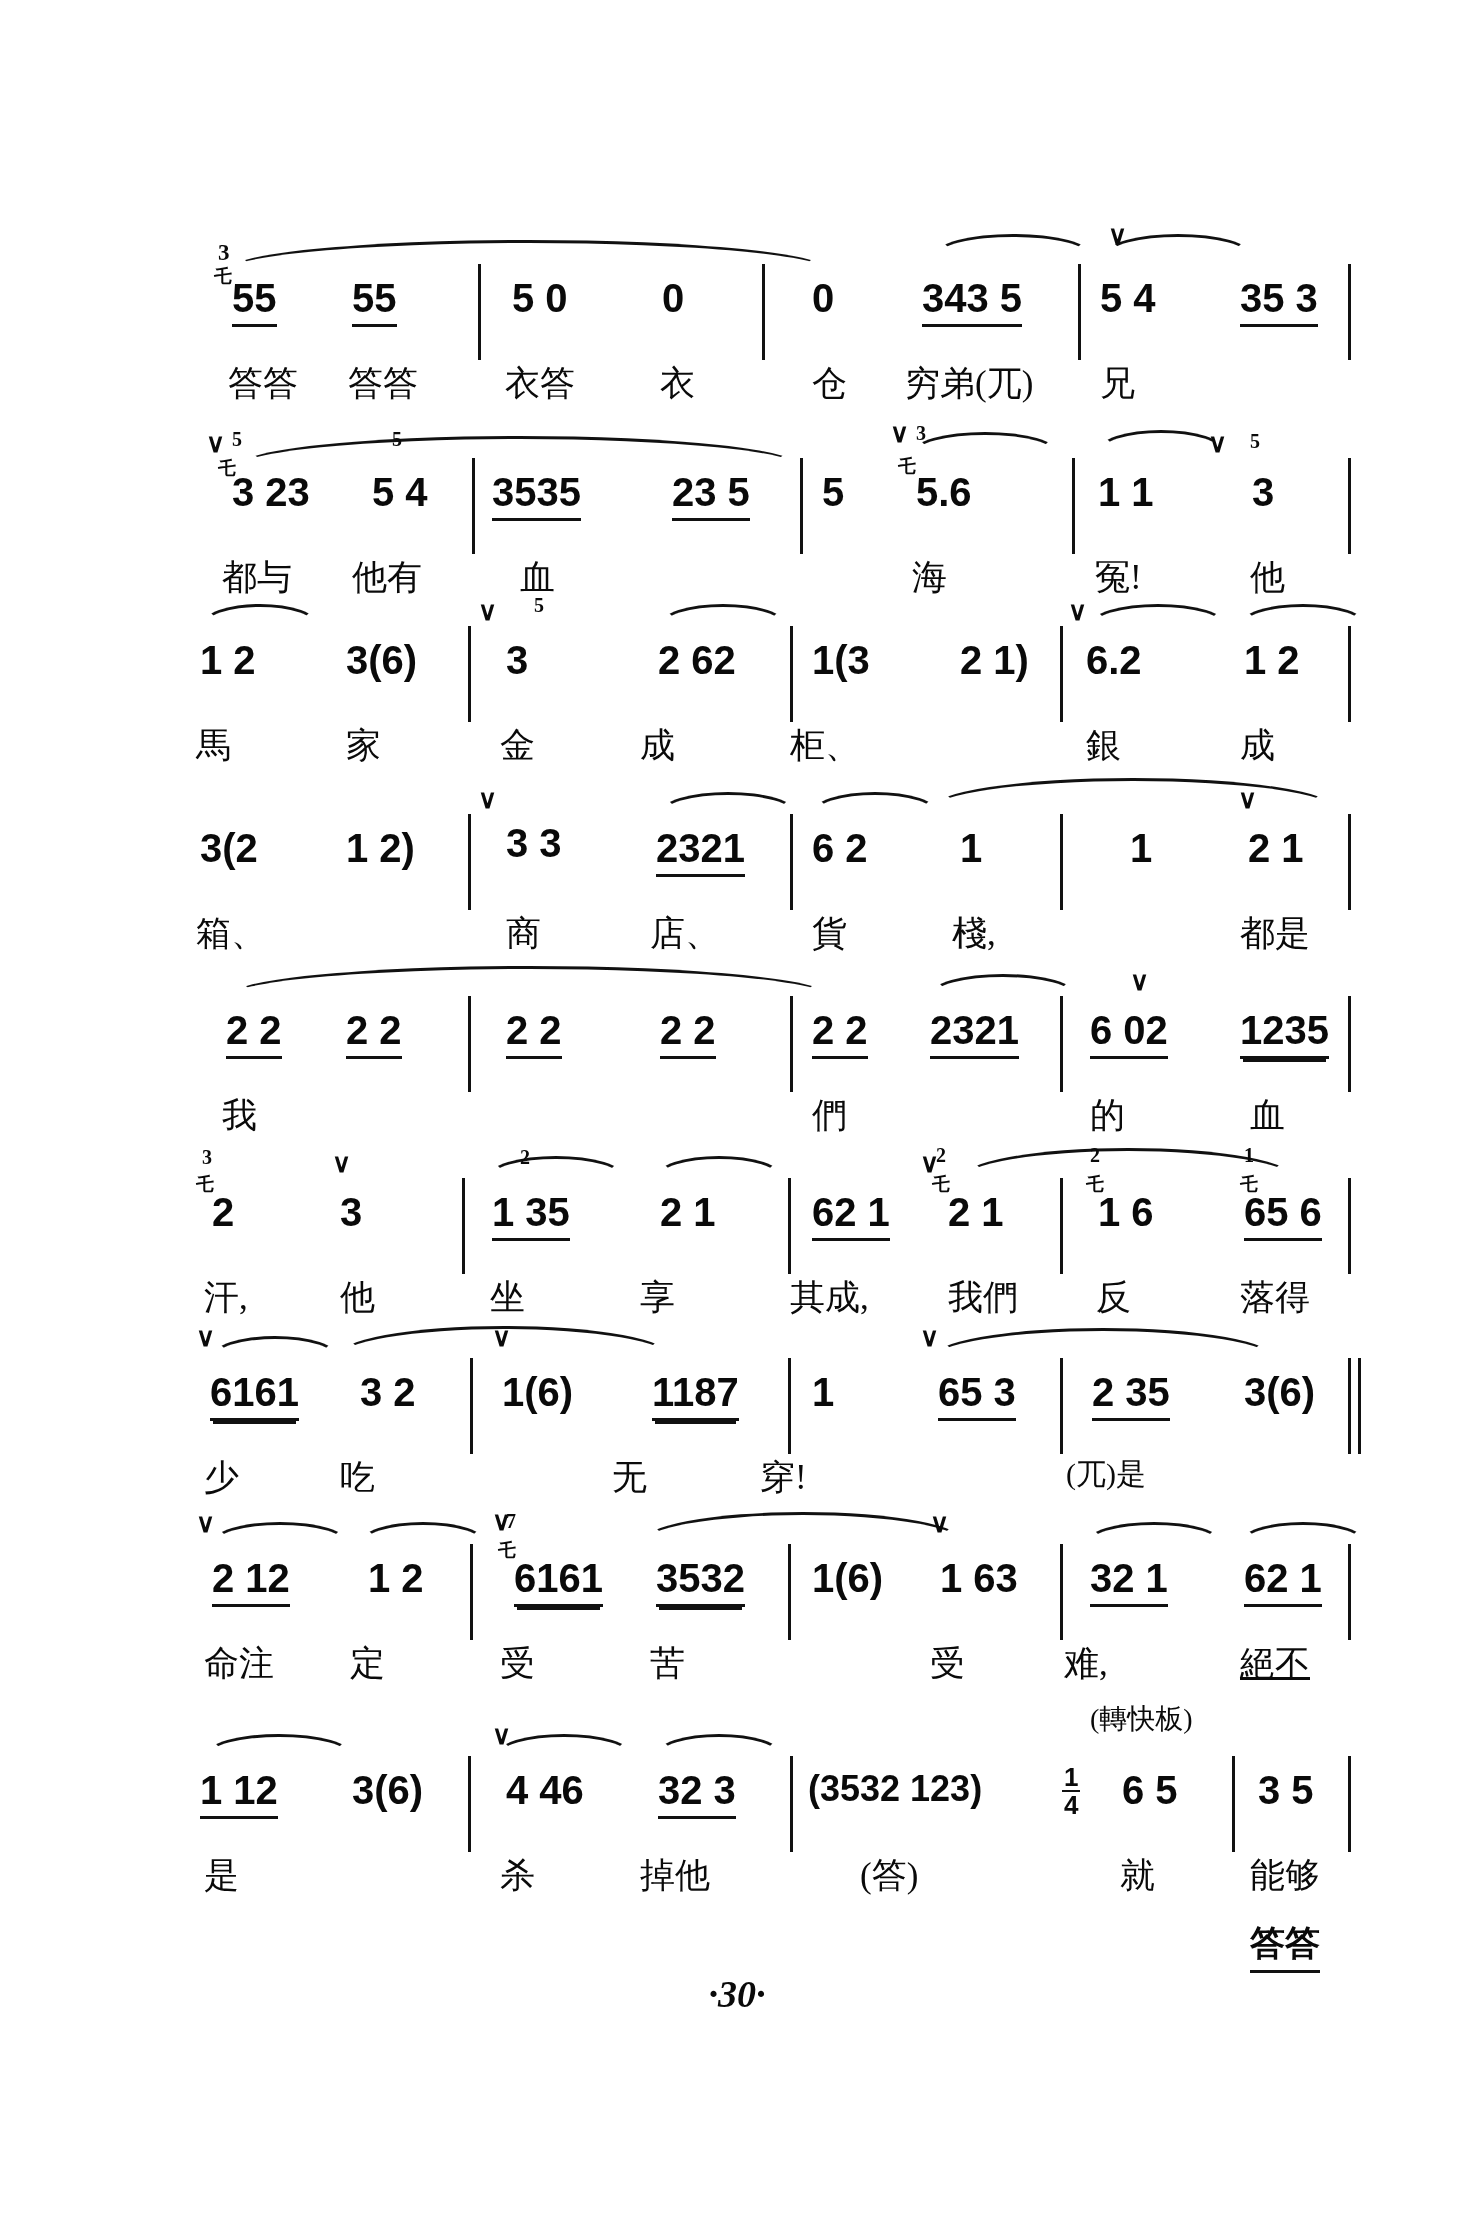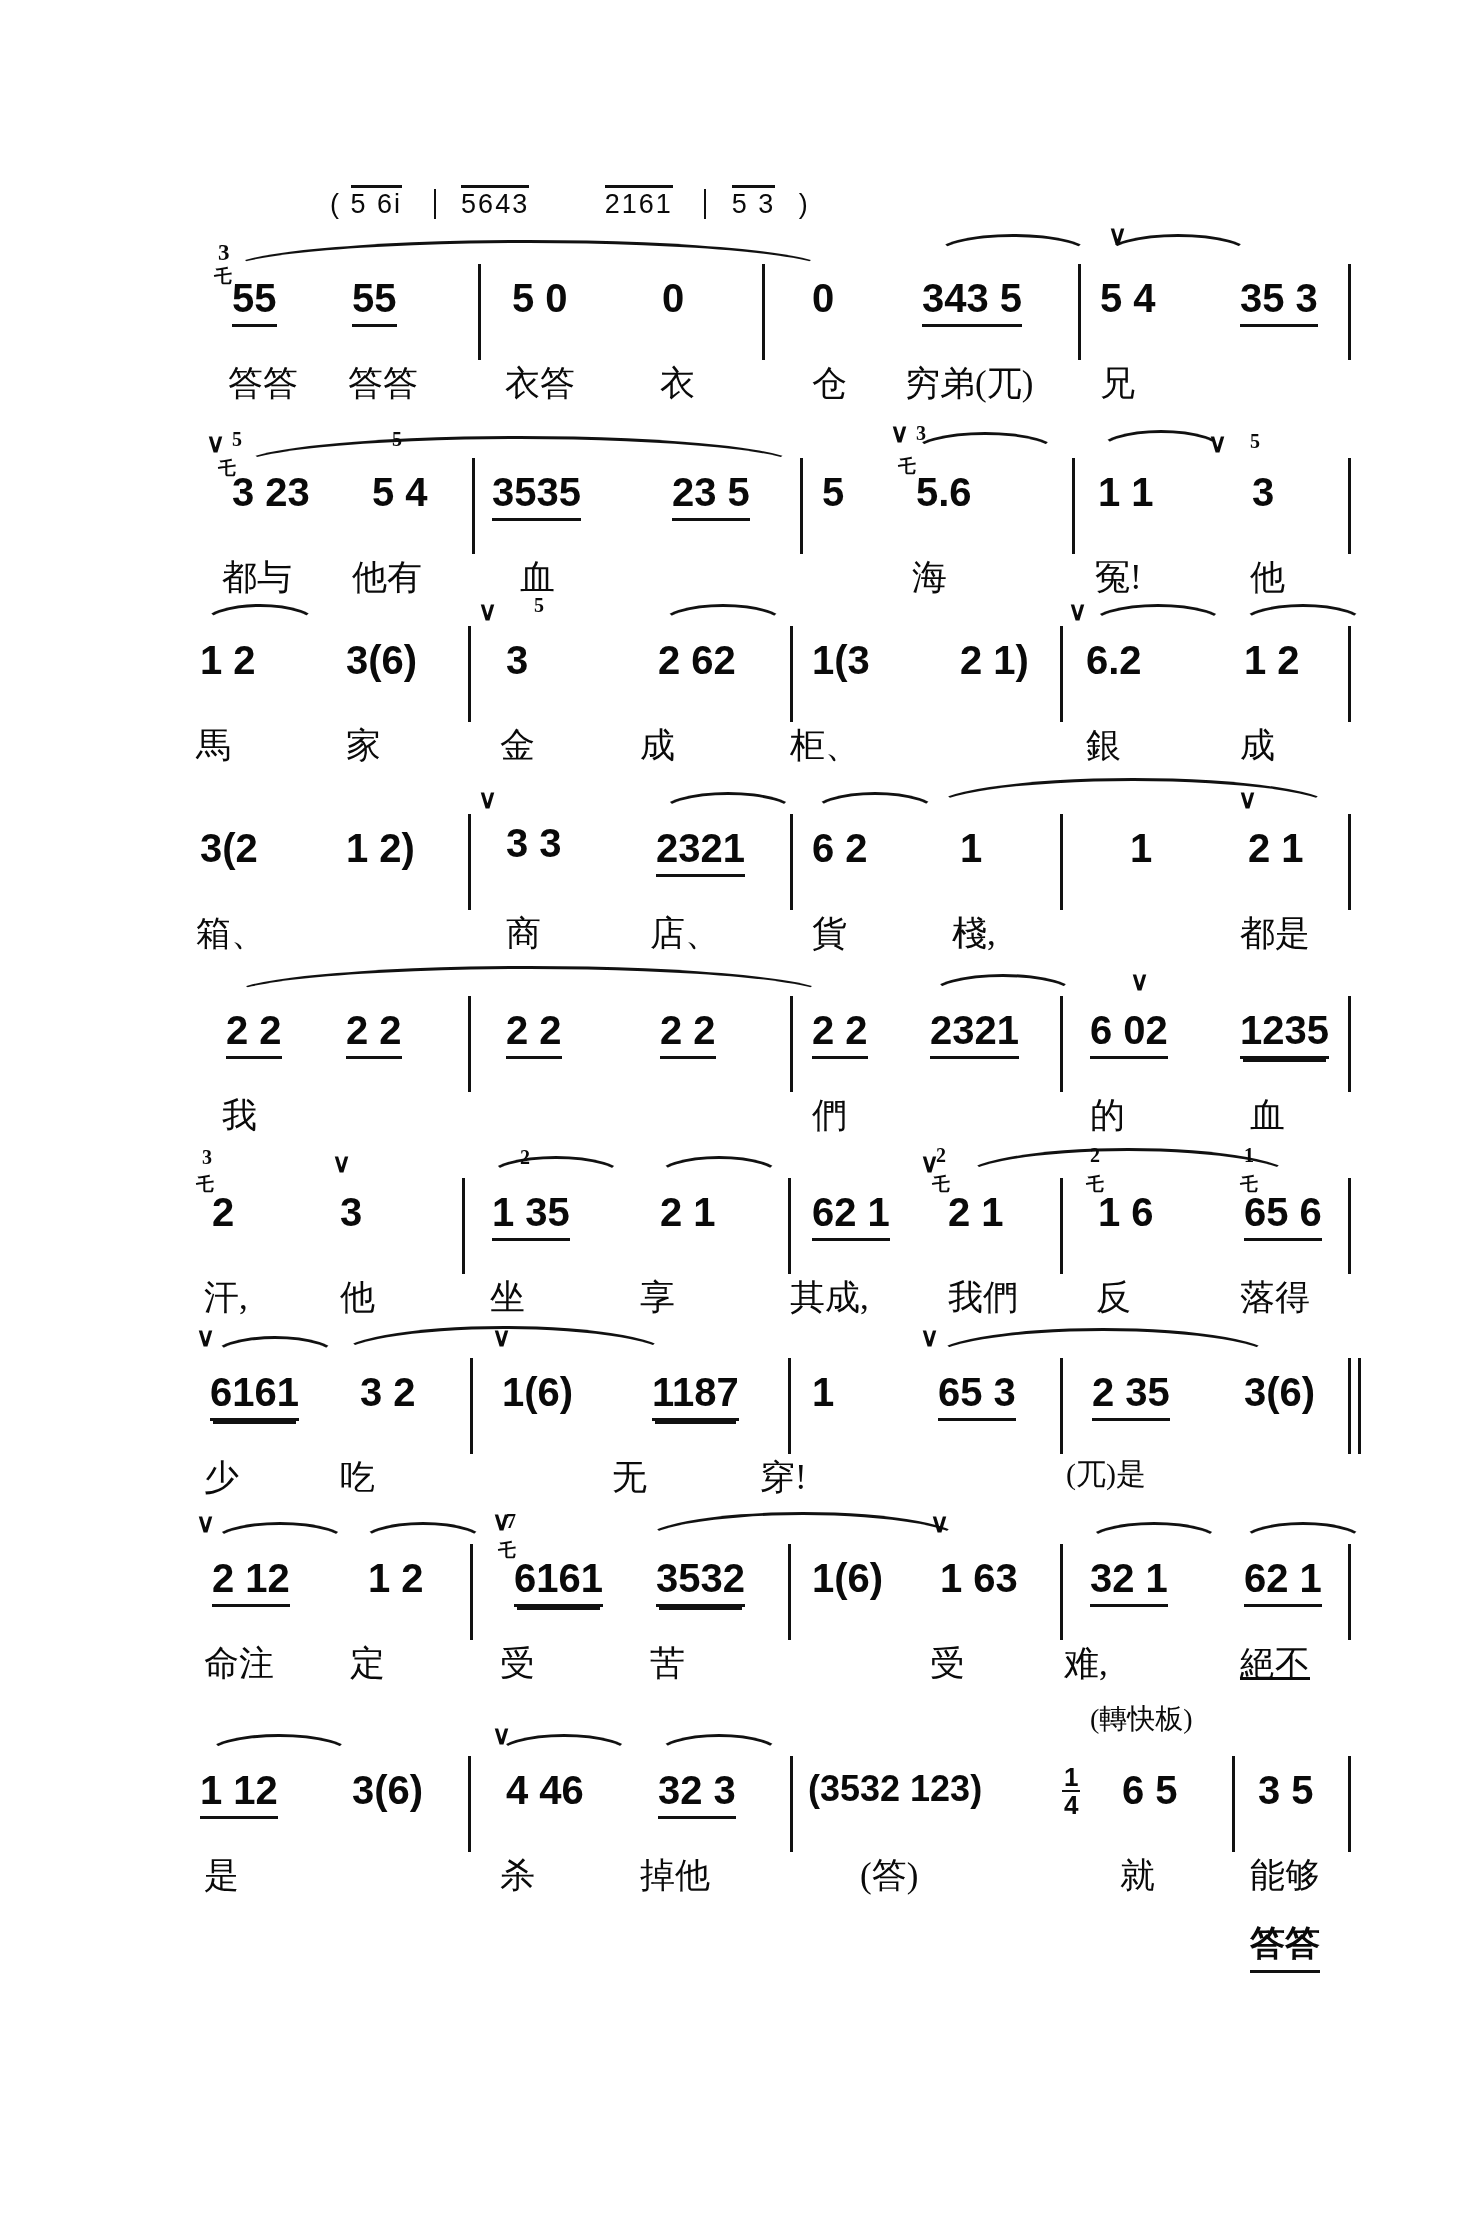--- a/index.html
+++ b/index.html
@@ -88,30 +88,20 @@
   .wm .wm2{font-size:25px;letter-spacing:2px;margin-top:6px;}
   .timesig{position:absolute;font-size:26px;font-family:"Liberation Sans",sans-serif;
     line-height:1.0;text-align:center;}
   .timesig .num{display:block;border-bottom:2px solid #111;padding:0 2px;}
 </style>
 </head>
 <body>
 
 <div class="page">
 
-  <div class="intro">
-    <span>(</span>
-    <span class="grp beam">5  6i</span>
-    <span class="bar"></span>
-    <span class="grp beam">5643</span>
-    <span class="grp beam" style="margin-left:60px;">2161</span>
-    <span class="bar"></span>
-    <span class="grp beam">5  3</span>
-    <span style="margin-left:8px;">)</span>
-  </div>
 
   <div class="system" style="top:268px;">
     <div class="slurlong" style="left:225px;top:-28px;width:600px;"></div>
     <div class="slur" style="left:935px;top:-34px;width:150px;"></div>
     <div class="slur" style="left:1105px;top:-34px;width:140px;"></div>
     <div class="vmark" style="left:1108px;top:-48px;">∨</div>
     <div class="grace" style="left:218px;top:-28px;">3</div>
     <div class="grace" style="left:214px;top:-4px;font-size:18px;">乇</div>
 
     <div class="notes">
@@ -411,15 +401,16 @@
       <span class="ly" style="left:640px;">掉他</span>
       <span class="ly" style="left:860px;">(答)</span>
       <span class="ly" style="left:1120px;">就</span>
       <span class="ly" style="left:1250px;">能够</span>
     </div>
     <div class="lyrics" style="top:160px;">
       <span class="ly beam1" style="left:1250px;font-weight:700;">答答</span>
     </div>
   </div>
 
+  <div class="pagenum" style="top:1972px;">·30·</div>
 
 
 </div>
 
 </body></html>

